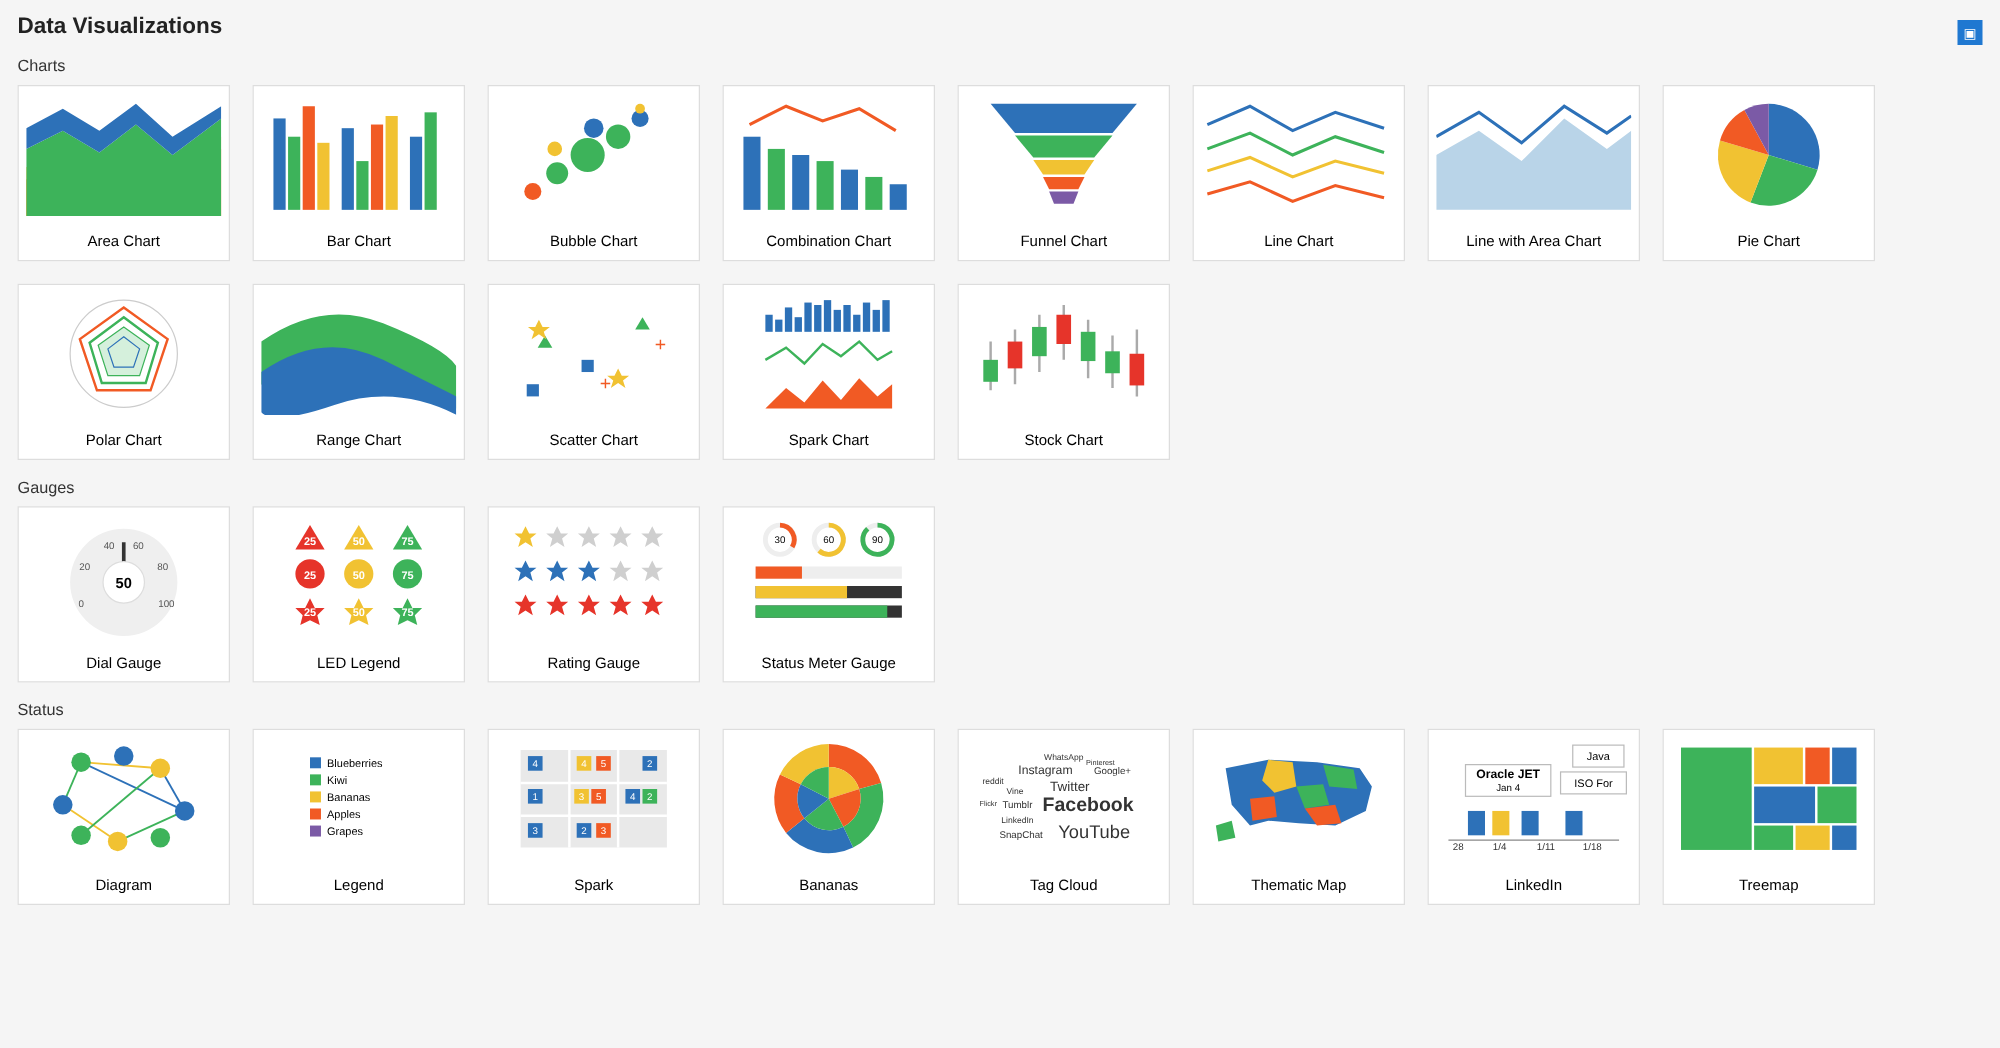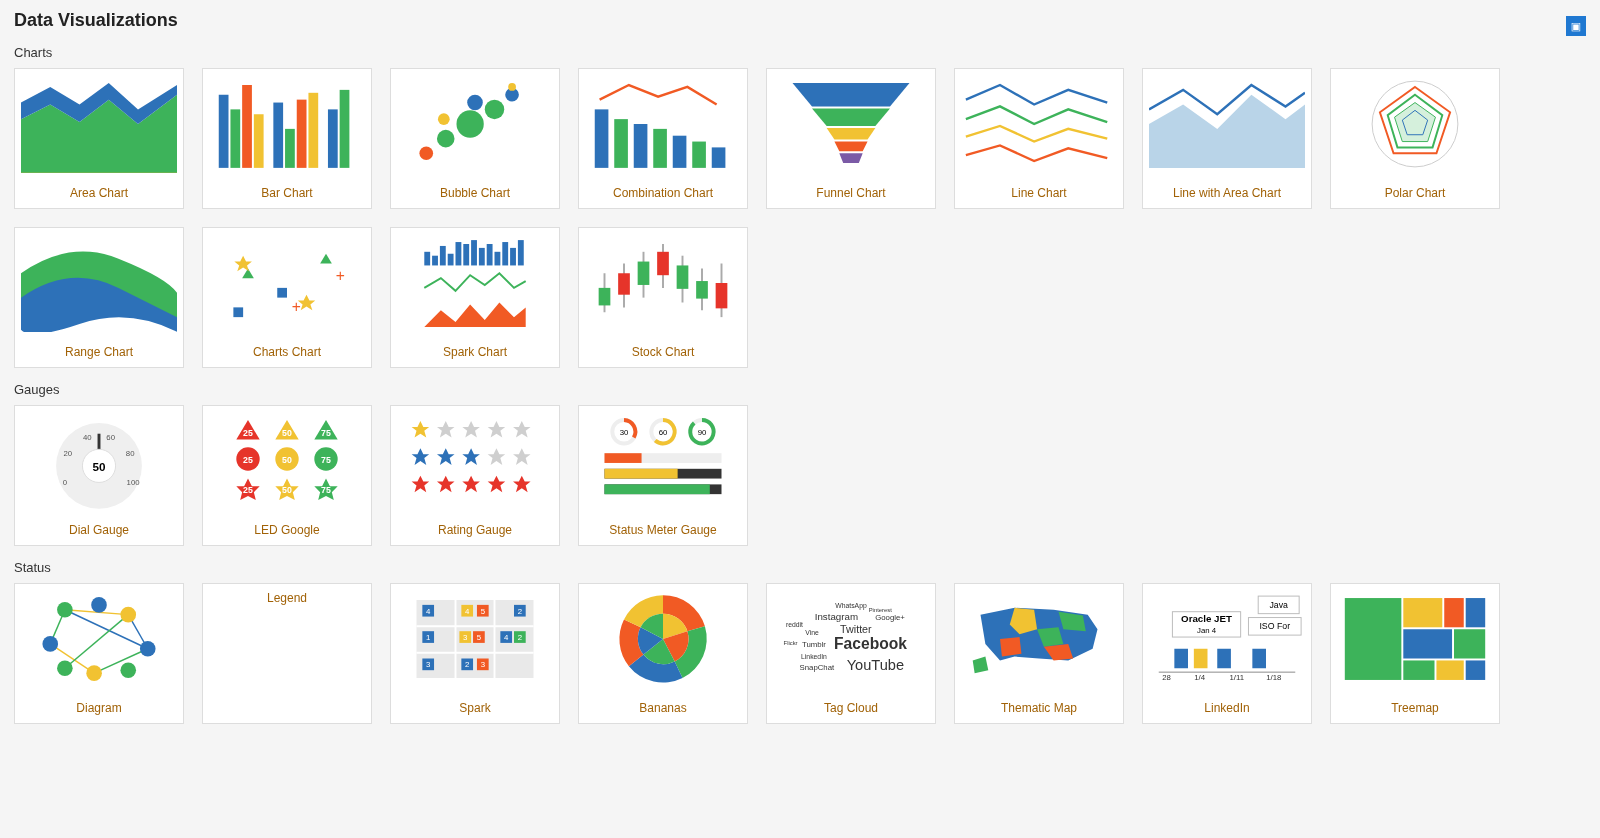--- a/index.html
+++ b/index.html
@@ -4,21 +4,21 @@
 <style>
   * { box-sizing: border-box; margin: 0; padding: 0; }
   body { font-family: "Helvetica Neue", Arial, sans-serif; background: #f5f5f5; color: #333; padding: 10px 14px; font-size: 13px; }
   h1 { font-size: 18px; font-weight: bold; margin-bottom: 12px; color: #222; }
   h2 { font-size: 13px; font-weight: normal; margin: 14px 0 8px 0; color: #333; }
   .corner-badge { position: absolute; top: 6px; right: 0; width: 20px; height: 20px; background: #1f78d1; color:#fff; display:flex; align-items:center; justify-content:center; font-size:11px; }
   .grid { display: flex; flex-wrap: wrap; gap: 18px; }
   .card { width: 170px; background: #fff; border: 1px solid #ddd; display:flex; flex-direction:column; cursor:pointer; }
   .thumb { height: 110px; display:flex; align-items:center; justify-content:center; overflow:hidden; padding:6px; }
   .thumb svg { width: 100%; height: 100%; }
-  .caption { text-align:center; font-size:12px; padding: 6px 4px 8px; color:#a16207; font-weight: 500; border-top: 1px solid transparent;}
+  .caption { text-align:center; font-size:12px; padding: 6px 4px 8px; color:#000000; font-weight: 500; border-top: 1px solid transparent;}
   .page { position: relative; }
 </style>
 </head>
 <body>
 
 <div class="page">
   <div class="corner-badge">▣</div>
 
   <h1>Data Visualizations</h1>
 
@@ -117,20 +117,34 @@
     <div class="card">
       <div class="thumb">
         <svg viewBox="0 0 160 100">
           <polygon fill="#b9d4e8" points="0,95 0,50 35,30 70,55 105,20 140,45 160,30 160,95"></polygon>
           <polyline points="0,35 35,15 70,40 105,10 140,32 160,18" stroke="#2d71b8" stroke-width="2.5" fill="none"></polyline>
         </svg>
       </div>
       <div class="caption">Line with Area Chart</div>
     </div>
 
+    <div class="card">
+      <div class="thumb">
+        <svg viewBox="0 0 160 100">
+          <g transform="translate(80,50)">
+            <path d="M0,0 L0,-42 A42,42 0 0,1 40,12 Z" fill="#2d71b8"></path>
+            <path d="M0,0 L40,12 A42,42 0 0,1 -15,39 Z" fill="#3db35a"></path>
+            <path d="M0,0 L-15,39 A42,42 0 0,1 -40,-12 Z" fill="#f1c232"></path>
+            <path d="M0,0 L-40,-12 A42,42 0 0,1 -20,-37 Z" fill="#f15a24"></path>
+            <path d="M0,0 L-20,-37 A42,42 0 0,1 0,-42 Z" fill="#7b5aa6"></path>
+          </g>
+        </svg>
+      </div>
+      <div class="caption">Pie Chart</div>
+    </div>
 
     <div class="card">
       <div class="thumb">
         <svg viewBox="0 0 160 100">
           <g transform="translate(80,50)">
             <circle r="44" fill="none" stroke="#ccc"></circle>
             <polygon points="0,-38 36,-12 22,30 -22,30 -36,-12" fill="none" stroke="#f15a24" stroke-width="2"></polygon>
             <polygon points="0,-30 28,-9 18,24 -18,24 -28,-9" fill="none" stroke="#3db35a" stroke-width="2"></polygon>
             <polygon points="0,-22 21,-7 13,18 -13,18 -21,-7" fill="#d5f0dc" stroke="#3db35a"></polygon>
             <polygon points="0,-14 13,-4 8,11 -8,11 -13,-4" fill="none" stroke="#2d71b8"></polygon>
@@ -156,21 +170,21 @@
           <rect x="25" y="75" width="10" height="10" fill="#2d71b8"></rect>
           <rect x="70" y="55" width="10" height="10" fill="#2d71b8"></rect>
           <polygon points="40,35 46,45 34,45" fill="#3db35a"></polygon>
           <polygon points="120,20 126,30 114,30" fill="#3db35a"></polygon>
           <text x="130" y="48" font-size="16" fill="#f15a24">+</text>
           <text x="85" y="80" font-size="16" fill="#f15a24">+</text>
           <polygon points="35,22 38,28 44,28 39,32 41,38 35,34 29,38 31,32 26,28 32,28" fill="#f1c232"></polygon>
           <polygon points="100,62 103,68 109,68 104,72 106,78 100,74 94,78 96,72 91,68 97,68" fill="#f1c232"></polygon>
         </svg>
       </div>
-      <div class="caption">Charts Chart</div>
+      <div class="caption">Scatter Chart</div>
     </div>
 
     <div class="card">
       <div class="thumb">
         <svg viewBox="0 0 160 100">
           <g fill="#2d71b8">
               <rect x="28" y="18" width="6" height="14"></rect>
               <rect x="36" y="22" width="6" height="10"></rect>
               <rect x="44" y="12" width="6" height="20"></rect>
               <rect x="52" y="20" width="6" height="12"></rect>
@@ -258,21 +272,21 @@
               <text x="120" y="52">75</text>
             <polygon points="40,68 44,76 52,76 46,82 48,90 40,86 32,90 34,82 28,76 36,76" fill="#e6342a"></polygon>
               <text x="40" y="83">25</text>
             <polygon points="80,68 84,76 92,76 86,82 88,90 80,86 72,90 74,82 68,76 76,76" fill="#f1c232"></polygon>
               <text x="80" y="83">50</text>
             <polygon points="120,68 124,76 132,76 126,82 128,90 120,86 112,90 114,82 108,76 116,76" fill="#3db35a"></polygon>
               <text x="120" y="83">75</text>
           </g>
         </svg>
       </div>
-      <div class="caption">LED Google</div>
+      <div class="caption">LED Legend</div>
     </div>
 
     <div class="card">
       <div class="thumb">
         <svg viewBox="0 0 160 100">
           <g id="stars">
               <polygon points="24,9 27,15 33,15 28,19 30,26 24,22 18,26 20,19 15,15 21,15" fill="#f1c232"></polygon>
               <polygon points="50,9 53,15 59,15 54,19 56,26 50,22 44,26 46,19 41,15 47,15" fill="#cfcfcf"></polygon>
               <polygon points="76,9 79,15 85,15 80,19 82,26 76,22 70,26 72,19 67,15 73,15" fill="#cfcfcf"></polygon>
               <polygon points="102,9 105,15 111,15 106,19 108,26 102,22 96,26 98,19 93,15 99,15" fill="#cfcfcf"></polygon>
@@ -342,20 +356,36 @@
             <circle cx="130" cy="60" r="8" fill="#2d71b8"></circle>
           <circle cx="45" cy="80" r="8" fill="#3db35a"></circle>
             <circle cx="75" cy="85" r="8" fill="#f1c232"></circle>
             <circle cx="110" cy="82" r="8" fill="#3db35a"></circle>
         </svg>
       </div>
       <div class="caption">Diagram</div>
     </div>
 
     <div class="card">
+      <div class="thumb">
+        <svg viewBox="0 0 160 100">
+          <g font-size="9">
+            <rect x="40" y="16" width="9" height="9" fill="#2d71b8"></rect>
+              <text x="54" y="24">Blueberries</text>
+            <rect x="40" y="30" width="9" height="9" fill="#3db35a"></rect>
+              <text x="54" y="38">Kiwi</text>
+            <rect x="40" y="44" width="9" height="9" fill="#f1c232"></rect>
+              <text x="54" y="52">Bananas</text>
+            <rect x="40" y="58" width="9" height="9" fill="#f15a24"></rect>
+              <text x="54" y="66">Apples</text>
+            <rect x="40" y="72" width="9" height="9" fill="#7b5aa6"></rect>
+              <text x="54" y="80">Grapes</text>
+          </g>
+        </svg>
+      </div>
       <div class="caption">Legend</div>
     </div>
 
     <div class="card">
       <div class="thumb">
         <svg viewBox="0 0 160 100">
           <rect x="20" y="10" width="120" height="80" fill="#e9e9e9"></rect>
           <g stroke="#fff" stroke-width="2">
               <line x1="60" y1="10" x2="60" y2="90"></line>
               <line x1="100" y1="10" x2="100" y2="90"></line>

